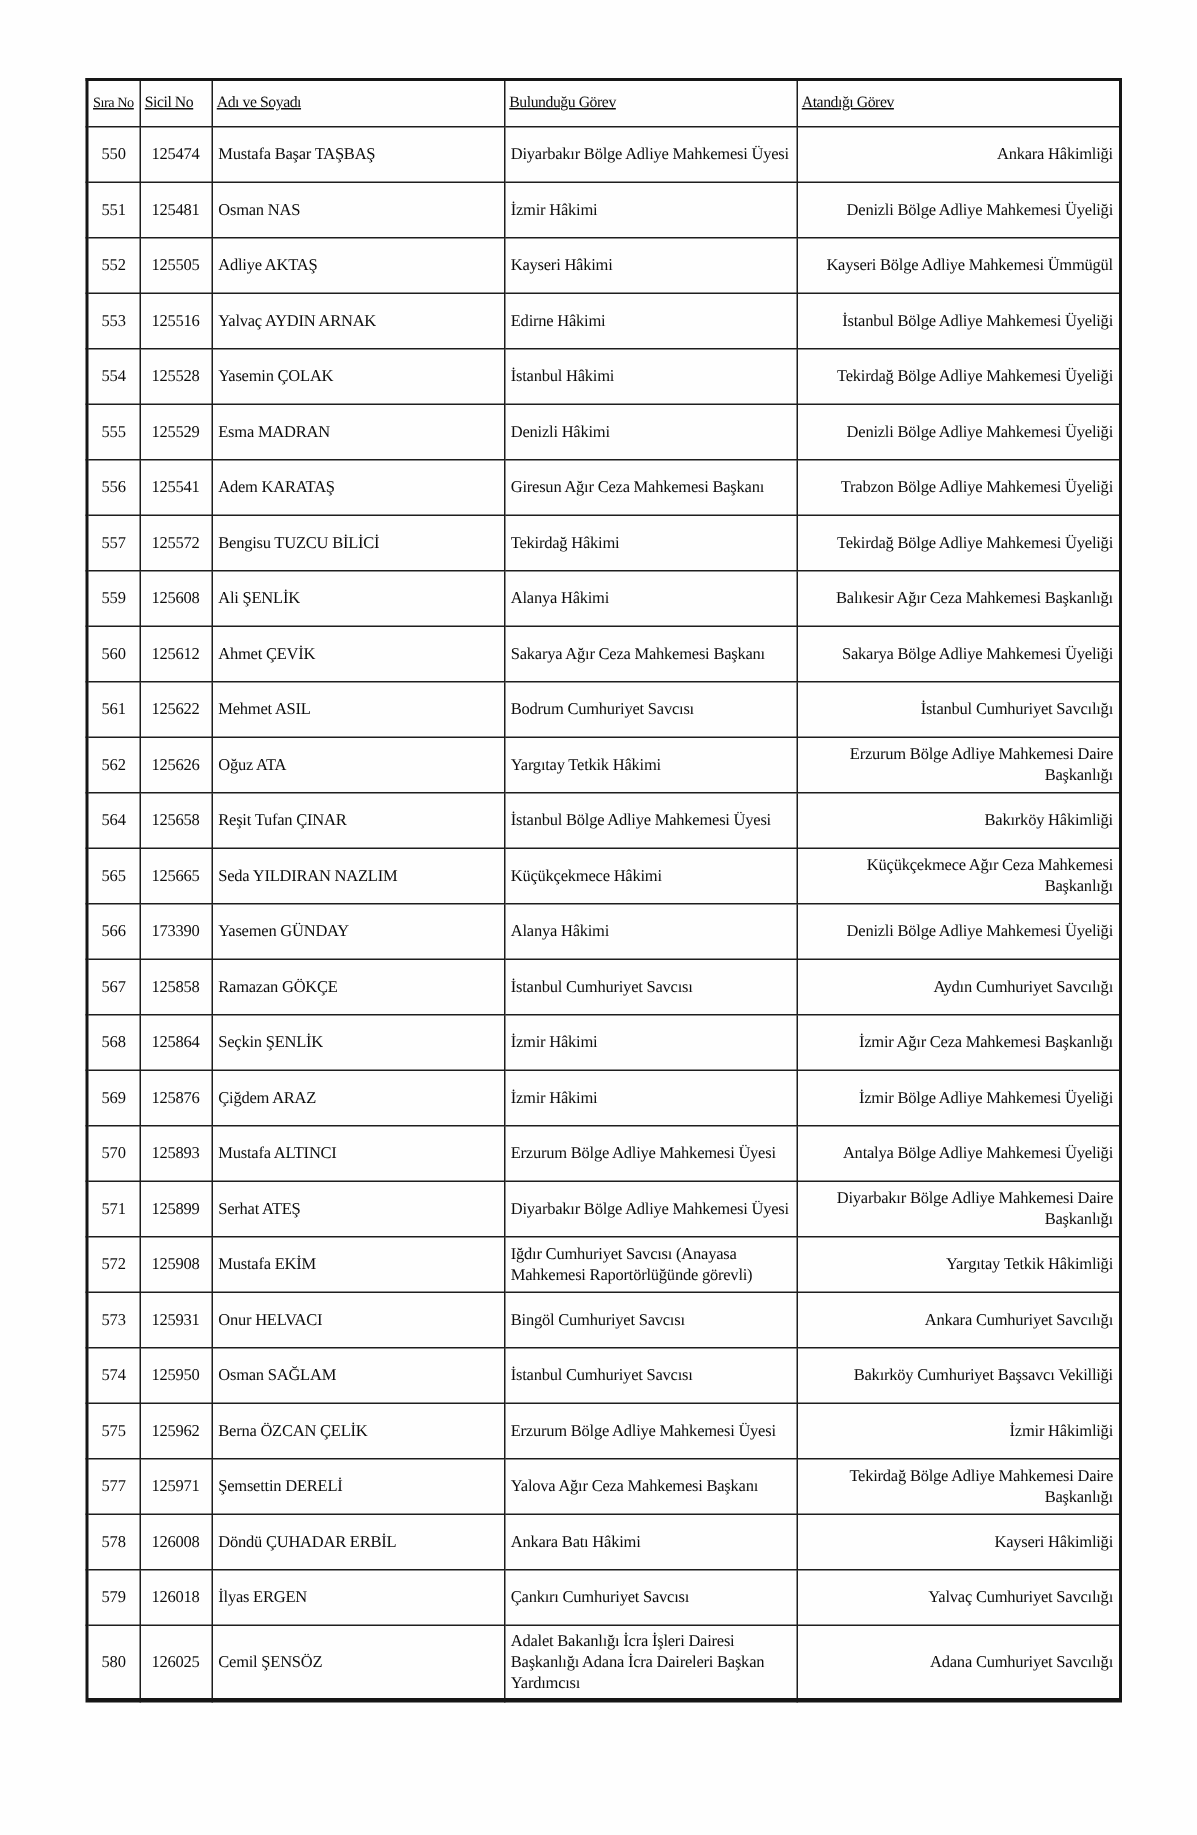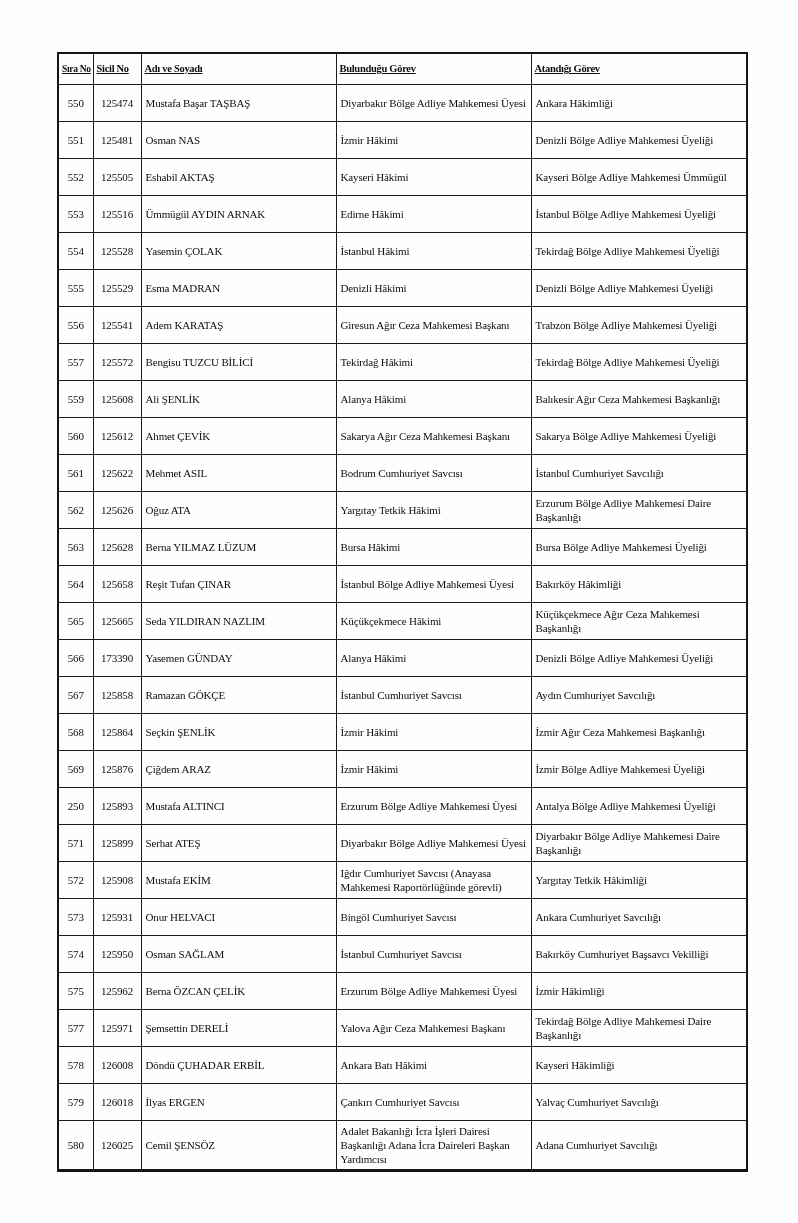--- a/index.html
+++ b/index.html
@@ -37,21 +37,21 @@
     border: 1.5px solid #1d1d1d;
     vertical-align: middle;
     font-size: 11px;
     line-height: 14px;
     letter-spacing: -0.15px;
     padding: 3px 4px;
     overflow: hidden;
     word-wrap: break-word;
   }
   table.appointments thead th {
-    font-weight: bold;
+    font-weight: normal;
     text-decoration: underline;
     text-align: left;
     font-size: 10.5px;
     letter-spacing: -0.3px;
     white-space: nowrap;
     height: 26px;
     padding: 2px 2px 2px 3px;
   }
   table.appointments thead th.col-sira {
     font-size: 9.5px;
@@ -60,21 +60,21 @@
     height: 30px;
   }
   td.col-sira, td.col-sicil {
     text-align: center;
     letter-spacing: 0;
   }
   td.col-name, td.col-current {
     text-align: left;
   }
   td.col-assigned {
-    text-align: left;
+    text-align: right;
     padding-right: 14px;
   }
 </style>
 </head>
 <body>
 
 <div class="scan-page">
   <table class="appointments">
     <colgroup>
       <col style="width:35px">
@@ -103,28 +103,28 @@
         <tr>
           <td class="col-sira">551</td>
           <td class="col-sicil">125481</td>
           <td class="col-name">Osman NAS</td>
           <td class="col-current">İzmir Hâkimi</td>
           <td class="col-assigned">Denizli Bölge Adliye Mahkemesi Üyeliği</td>
         </tr>
         <tr>
           <td class="col-sira">552</td>
           <td class="col-sicil">125505</td>
-          <td class="col-name">Eshabil AKTAŞ</td>
+          <td class="col-name">Adliye AKTAŞ</td>
           <td class="col-current">Kayseri Hâkimi</td>
           <td class="col-assigned">Kayseri Bölge Adliye Mahkemesi Ümmügül</td>
         </tr>
         <tr>
           <td class="col-sira">553</td>
           <td class="col-sicil">125516</td>
-          <td class="col-name">Ümmügül AYDIN ARNAK</td>
+          <td class="col-name">Yalvaç AYDIN ARNAK</td>
           <td class="col-current">Edirne Hâkimi</td>
           <td class="col-assigned">İstanbul Bölge Adliye Mahkemesi Üyeliği</td>
         </tr>
         <tr>
           <td class="col-sira">554</td>
           <td class="col-sicil">125528</td>
           <td class="col-name">Yasemin ÇOLAK</td>
           <td class="col-current">İstanbul Hâkimi</td>
           <td class="col-assigned">Tekirdağ Bölge Adliye Mahkemesi Üyeliği</td>
         </tr>
@@ -171,27 +171,20 @@
           <td class="col-assigned">İstanbul Cumhuriyet Savcılığı</td>
         </tr>
         <tr>
           <td class="col-sira">562</td>
           <td class="col-sicil">125626</td>
           <td class="col-name">Oğuz ATA</td>
           <td class="col-current">Yargıtay Tetkik Hâkimi</td>
           <td class="col-assigned">Erzurum Bölge Adliye Mahkemesi Daire Başkanlığı</td>
         </tr>
         <tr>
-          <td class="col-sira">563</td>
-          <td class="col-sicil">125628</td>
-          <td class="col-name">Berna YILMAZ LÜZUM</td>
-          <td class="col-current">Bursa Hâkimi</td>
-          <td class="col-assigned">Bursa Bölge Adliye Mahkemesi Üyeliği</td>
-        </tr>
-        <tr>
           <td class="col-sira">564</td>
           <td class="col-sicil">125658</td>
           <td class="col-name">Reşit Tufan ÇINAR</td>
           <td class="col-current">İstanbul Bölge Adliye Mahkemesi Üyesi</td>
           <td class="col-assigned">Bakırköy Hâkimliği</td>
         </tr>
         <tr>
           <td class="col-sira">565</td>
           <td class="col-sicil">125665</td>
           <td class="col-name">Seda YILDIRAN NAZLIM</td>
@@ -220,21 +213,21 @@
           <td class="col-assigned">İzmir Ağır Ceza Mahkemesi Başkanlığı</td>
         </tr>
         <tr>
           <td class="col-sira">569</td>
           <td class="col-sicil">125876</td>
           <td class="col-name">Çiğdem ARAZ</td>
           <td class="col-current">İzmir Hâkimi</td>
           <td class="col-assigned">İzmir Bölge Adliye Mahkemesi Üyeliği</td>
         </tr>
         <tr>
-          <td class="col-sira">250</td>
+          <td class="col-sira">570</td>
           <td class="col-sicil">125893</td>
           <td class="col-name">Mustafa ALTINCI</td>
           <td class="col-current">Erzurum Bölge Adliye Mahkemesi Üyesi</td>
           <td class="col-assigned">Antalya Bölge Adliye Mahkemesi Üyeliği</td>
         </tr>
         <tr>
           <td class="col-sira">571</td>
           <td class="col-sicil">125899</td>
           <td class="col-name">Serhat ATEŞ</td>
           <td class="col-current">Diyarbakır Bölge Adliye Mahkemesi Üyesi</td>

